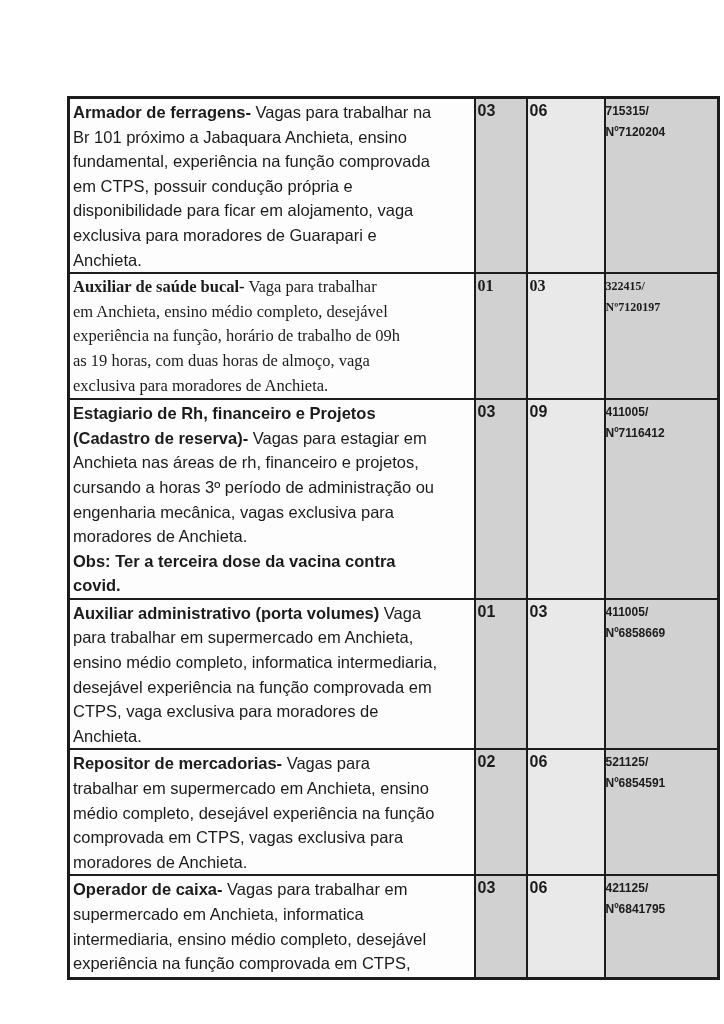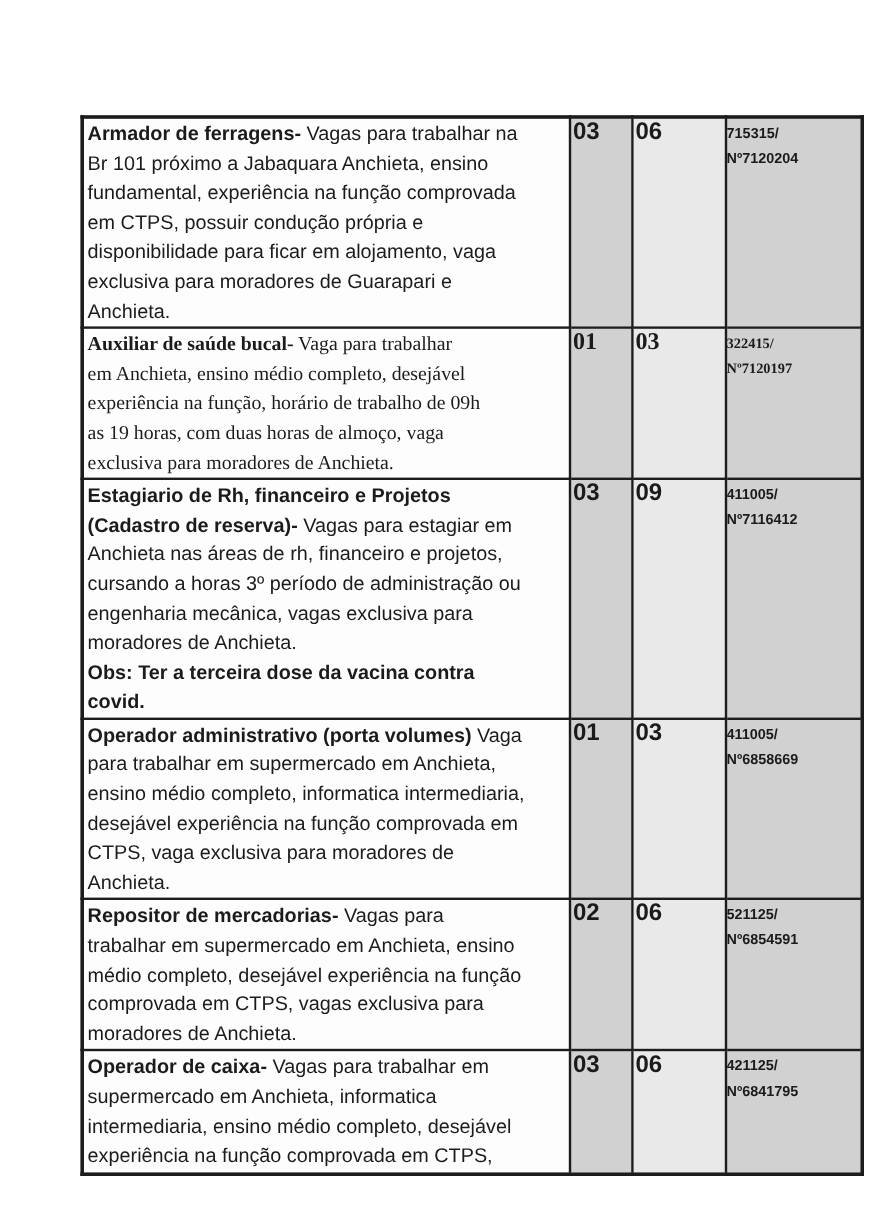--- a/index.html
+++ b/index.html
@@ -49,21 +49,21 @@
   tr:nth-child(6) { height: 103px; }
   td.desc {
     padding: 1px 2px 0 3px;
     font-size: 16.5px;
     line-height: 24.6px;
     white-space: pre-wrap;
   }
   td.desc .title, td.desc .obs { font-weight: bold; }
   td.num {
     padding: 1px 1px 15px 2px;
-    font-size: 20px;
+    font-size: 16px;
     font-weight: bold;
     line-height: 21px;
   }
   td.shade { background: var(--shade); }
   td.light { background: var(--light); }
   td.code {
     padding: 2px 2px 0 0;
     font-size: 12px;
     font-weight: bold;
     line-height: 21px;
@@ -118,21 +118,21 @@
 moradores de Anchieta.</span><div class="obs">Obs: Ter a terceira dose da vacina contra
 covid.</div></td>
         <td class="num shade">03</td>
         <td class="num light">09</td>
         <td class="code shade">
             <div>411005/</div>
             <div>Nº7116412</div>
           </td>
       </tr>
       <tr>
-        <td class="desc"><span class="title">Operador administrativo (porta volumes)</span><span> Vaga
+        <td class="desc"><span class="title">Auxiliar administrativo (porta volumes)</span><span> Vaga
 para trabalhar em supermercado em Anchieta,
 ensino médio completo, informatica intermediaria,
 desejável experiência na função comprovada em
 CTPS, vaga exclusiva para moradores de
 Anchieta.</span><div class="obs"></div></td>
         <td class="num shade">01</td>
         <td class="num light">03</td>
         <td class="code shade">
             <div>411005/</div>
             <div>Nº6858669</div>

